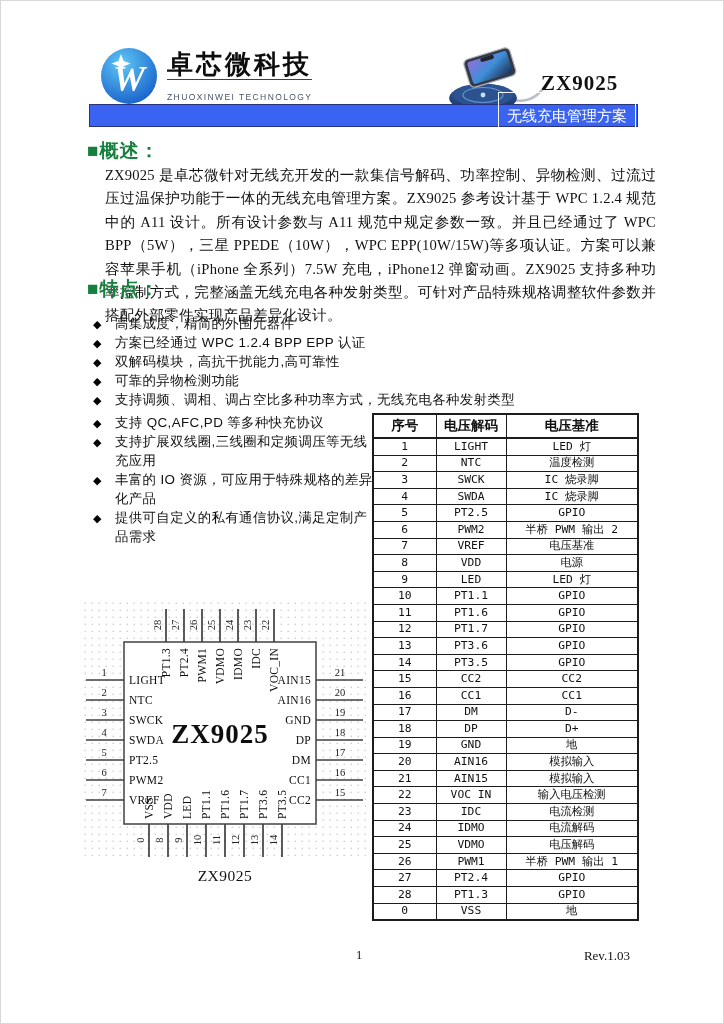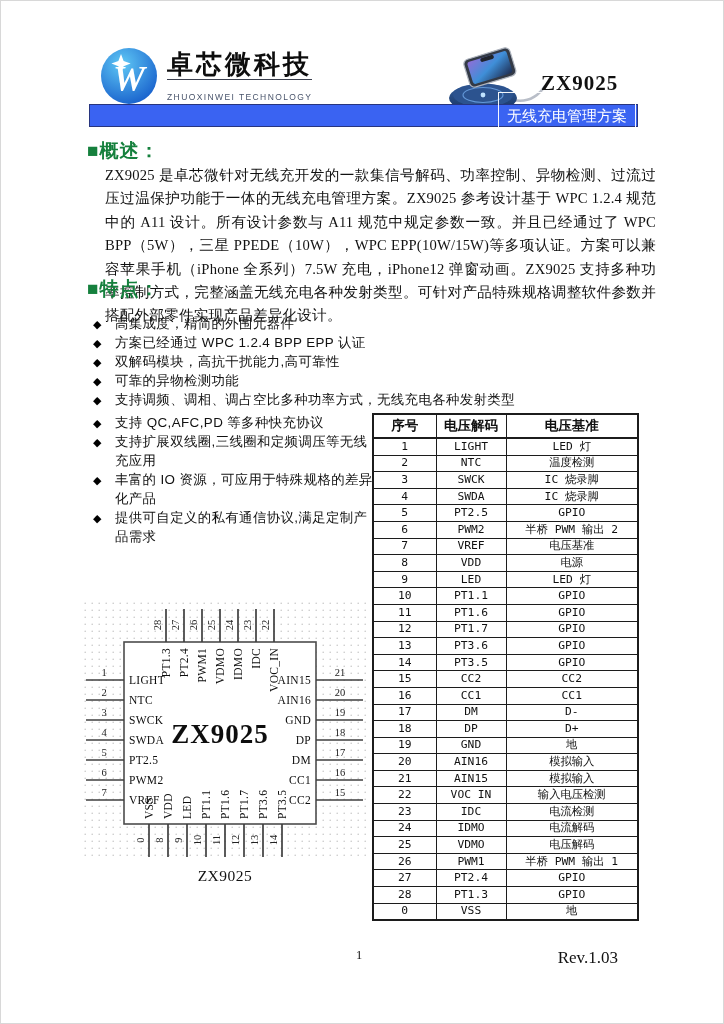--- a/index.html
+++ b/index.html
@@ -48,21 +48,21 @@
              table-layout:fixed;border:2px solid #1c1c1c;}
   .pin-table th{border:1px solid #1c1c1c;border-bottom:2px solid #1c1c1c;height:22px;
                 font-family:"Liberation Sans",sans-serif;font-size:13.5px;font-weight:bold;
                 text-align:center;padding:0;}
   .pin-table td{border:1px solid #1c1c1c;height:15.6px;text-align:center;padding:0;
                 font-family:"DejaVu Sans Mono","Liberation Mono",monospace;font-size:11.3px;
                 line-height:14px;white-space:nowrap;overflow:hidden;}
   .c1{width:63px;}.c2{width:70px;}.c3{width:132px;}
   
   .footer-page{position:absolute;left:355px;top:947px;font-size:12.5px;}
-  .footer-rev{position:absolute;right:105px;top:947px;font-size:17px;}
+  .footer-rev{position:absolute;right:93px;top:947px;font-size:13px;}
 </style>
 </head>
 <body>
 
 <div class="page">
 
   <div class="logo-wrap">
     <svg class="logo-svg" viewBox="0 0 58 58">
       <defs>
         <radialGradient id="lg" cx="38%" cy="28%" r="85%">

